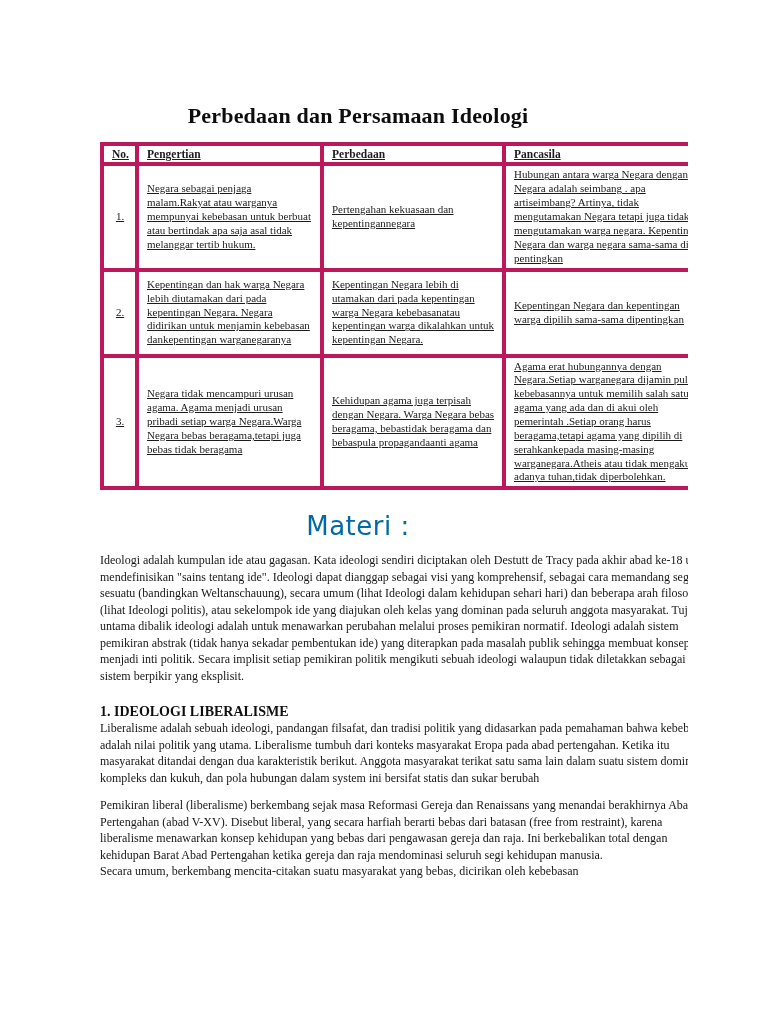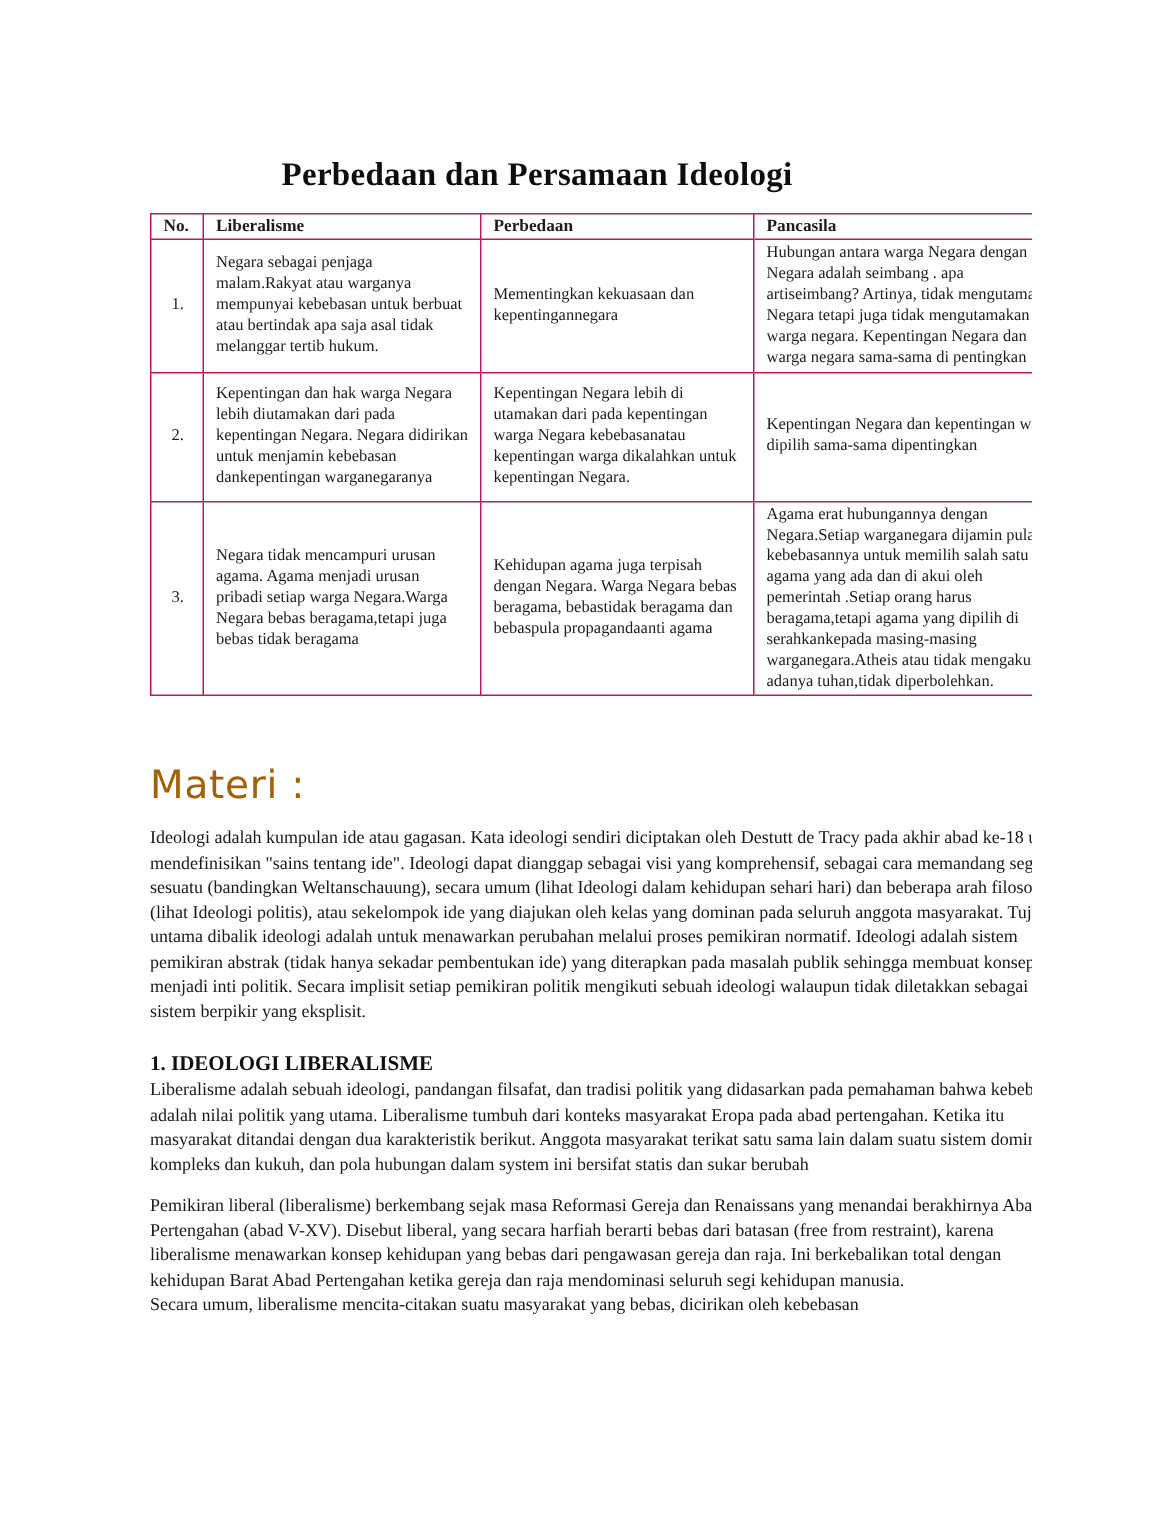--- a/index.html
+++ b/index.html
@@ -9,35 +9,36 @@
     font-family:"Liberation Serif", serif; overflow:hidden;
   }
   .doc-title {
     font-size:22px; font-weight:bold; text-align:center;
     margin:0 0 13px 0; letter-spacing:0.2px; color:#0d0d0d;
   }
   table.cmp {
     width:614px; border-collapse:collapse; table-layout:fixed;
   }
   table.cmp th, table.cmp td {
-    border:1px solid #be185d; font-size:11px; line-height:1.26;
+    border:4px solid #be185d; font-size:11px; line-height:1.26;
     padding:2px 7px 2px 8px; vertical-align:middle; color:#1c1c1c;
     overflow:hidden;
+    text-decoration:underline;
   }
   table.cmp th {
     text-align:left; font-weight:bold; height:13px; padding-top:1px; padding-bottom:1px;
     font-size:11.5px;
   }
   td.no-cell { text-align:center; }
   tr.r1 { height:85px; }
   tr.r2 { height:86px; }
   tr.r3 { height:105px; }
   .materi {
-    margin-top:45px; font-family:"DejaVu Sans", sans-serif;
-    font-size:26px; font-weight:400; color:#a16207; letter-spacing:0.5px;
+    margin-top:21px; font-family:"DejaVu Sans", sans-serif;
+    font-size:26px; font-weight:400; color:#0369a1; letter-spacing:0.5px;text-align:center;
   }
   .pendahuluan {
     margin-top:17px; font-size:12.5px; letter-spacing:2.6px; color:#1c1c1c;
   }
   p.body-par {
     width:616px; margin:11px 0 0 0; font-size:12px; line-height:16.5px;
     color:#171717; text-align:left;
   }
   .sec-heading {
     margin-top:19px; font-size:14px; font-weight:bold; color:#101010; line-height:17px;
@@ -57,30 +58,30 @@
   <table class="cmp">
     <colgroup>
       <col style="width:35px">
       <col style="width:185px">
       <col style="width:182px">
       <col style="width:212px">
     </colgroup>
     <thead>
       <tr>
         <th>No.</th>
-        <th>Liberalisme</th>
+        <th>Pengertian</th>
         <th>Perbedaan</th>
         <th>Pancasila</th>
       </tr>
     </thead>
     <tbody>
       <tr class="r1">
         <td class="no-cell">1.</td>
         <td>Negara sebagai penjaga malam.Rakyat atau warganya mempunyai kebebasan untuk  berbuat atau bertindak apa saja asal tidak melanggar tertib hukum.</td>
-        <td>Mementingkan kekuasaan dan kepentingannegara</td>
+        <td>Pertengahan kekuasaan dan kepentingannegara</td>
         <td>Hubungan antara warga Negara dengan Negara adalah seimbang . apa artiseimbang? Artinya, tidak mengutamakan Negara tetapi juga tidak mengutamakan warga negara. Kepentingan Negara dan warga negara sama-sama di pentingkan</td>
       </tr>
       <tr class="r2">
         <td class="no-cell">2.</td>
         <td>Kepentingan dan hak warga Negara lebih diutamakan dari pada kepentingan Negara. Negara didirikan untuk menjamin kebebasan dankepentingan warganegaranya</td>
         <td>Kepentingan Negara lebih di utamakan dari pada kepentingan warga Negara kebebasanatau kepentingan warga dikalahkan untuk kepentingan Negara.</td>
         <td>Kepentingan Negara dan kepentingan warga dipilih sama-sama dipentingkan</td>
       </tr>
       <tr class="r3">
         <td class="no-cell">3.</td>
@@ -95,15 +96,15 @@
 
 
   <p class="body-par">Ideologi adalah kumpulan ide atau gagasan. Kata ideologi sendiri diciptakan oleh Destutt de Tracy pada akhir abad ke-18 untuk mendefinisikan "sains tentang ide". Ideologi dapat dianggap sebagai visi yang komprehensif, sebagai cara memandang segala sesuatu (bandingkan Weltanschauung), secara umum (lihat Ideologi dalam kehidupan sehari hari) dan beberapa arah filosofis (lihat Ideologi politis), atau sekelompok ide yang diajukan oleh kelas yang dominan pada seluruh anggota masyarakat. Tujuan untama dibalik ideologi adalah untuk menawarkan perubahan melalui proses pemikiran normatif. Ideologi adalah sistem pemikiran abstrak (tidak hanya sekadar pembentukan ide) yang diterapkan pada masalah publik sehingga membuat konsep ini menjadi inti politik. Secara implisit setiap pemikiran politik mengikuti sebuah ideologi walaupun tidak diletakkan sebagai sistem berpikir yang eksplisit.</p>
 
   <div class="sec-heading">1. IDEOLOGI LIBERALISME</div>
 
   <p class="body-par tight">Liberalisme adalah sebuah ideologi, pandangan filsafat, dan tradisi politik yang didasarkan pada pemahaman bahwa kebebasan adalah nilai politik yang utama. Liberalisme tumbuh dari konteks masyarakat Eropa pada abad pertengahan. Ketika itu masyarakat ditandai dengan dua karakteristik berikut. Anggota masyarakat terikat satu sama lain dalam suatu sistem dominasi kompleks dan kukuh, dan pola hubungan dalam system ini bersifat statis dan sukar berubah</p>
 
   <p class="body-par">Pemikiran liberal (liberalisme) berkembang sejak masa Reformasi Gereja dan Renaissans yang menandai berakhirnya Abad Pertengahan (abad V-XV). Disebut liberal, yang secara harfiah berarti bebas dari batasan (free from restraint), karena liberalisme menawarkan konsep kehidupan yang bebas dari pengawasan gereja dan raja. Ini berkebalikan total dengan kehidupan Barat Abad Pertengahan ketika gereja dan raja mendominasi seluruh segi kehidupan manusia.</p>
 
-  <p class="body-par tight">Secara umum, liberalisme mencita-citakan suatu masyarakat yang bebas, dicirikan oleh kebebasan</p>
+  <p class="body-par tight">Secara umum, berkembang mencita-citakan suatu masyarakat yang bebas, dicirikan oleh kebebasan</p>
 
 </div>
 
 </body></html>

